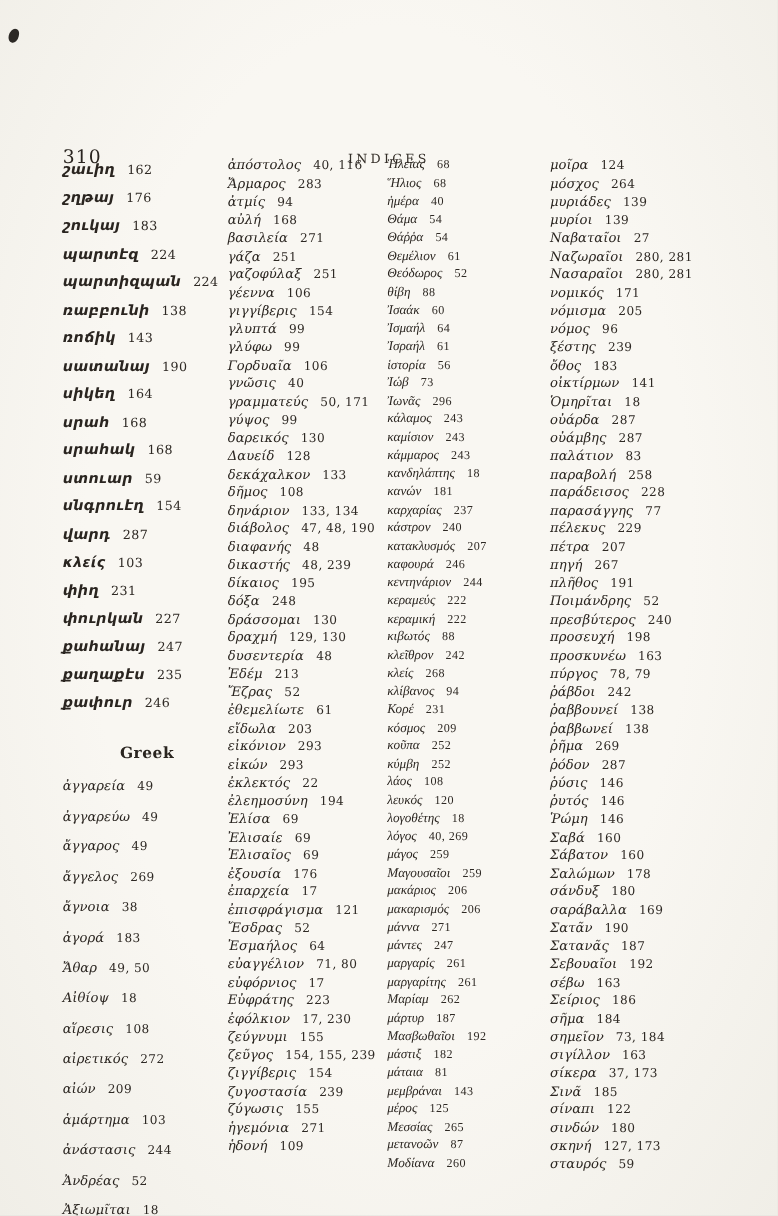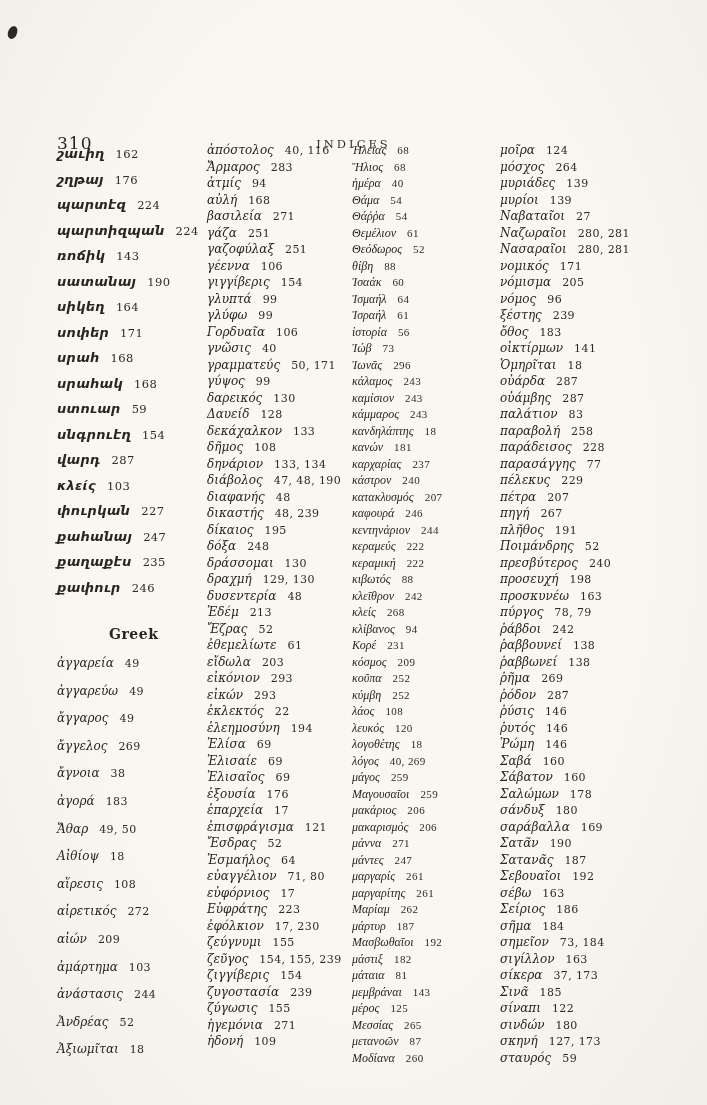--- a/index.html
+++ b/index.html
@@ -54,32 +54,34 @@
 
   <div class="pagehead">
     <span class="pagenum">310</span>
     <span class="runhead">INDICES</span>
   </div>
 
   <div class="col col-1">
     <div class="arm-list">
         <div class="entry"><span class="term">շաւիղ</span><span class="pg">162</span></div>
         <div class="entry"><span class="term">շղթայ</span><span class="pg">176</span></div>
+        <div class="entry"><span class="term">շուկայ</span><span class="pg">183</span></div>
         <div class="entry"><span class="term">պարտէզ</span><span class="pg">224</span></div>
         <div class="entry"><span class="term">պարտիզպան</span><span class="pg">224</span></div>
+        <div class="entry"><span class="term">ռաբբունի</span><span class="pg">138</span></div>
         <div class="entry"><span class="term">ռոճիկ</span><span class="pg">143</span></div>
         <div class="entry"><span class="term">սատանայ</span><span class="pg">190</span></div>
         <div class="entry"><span class="term">սիկեղ</span><span class="pg">164</span></div>
-        <div class="entry"><span class="term">սոփեր</span><span class="pg">171</span></div>
         <div class="entry"><span class="term">սրահ</span><span class="pg">168</span></div>
         <div class="entry"><span class="term">սրահակ</span><span class="pg">168</span></div>
         <div class="entry"><span class="term">ստուար</span><span class="pg">59</span></div>
         <div class="entry"><span class="term">սնգրուէղ</span><span class="pg">154</span></div>
         <div class="entry"><span class="term">վարդ</span><span class="pg">287</span></div>
         <div class="entry"><span class="term">κλείς</span><span class="pg">103</span></div>
+        <div class="entry"><span class="term">փիղ</span><span class="pg">231</span></div>
         <div class="entry"><span class="term">փուրկան</span><span class="pg">227</span></div>
         <div class="entry"><span class="term">քահանայ</span><span class="pg">247</span></div>
         <div class="entry"><span class="term">քաղաքէս</span><span class="pg">235</span></div>
         <div class="entry"><span class="term">քափուր</span><span class="pg">246</span></div>
       </div>
     <div class="greek-head">Greek</div>
     <div class="g-list">
         <div class="entry"><span class="term">ἀγγαρεία</span><span class="pg">49</span></div>
         <div class="entry"><span class="term">ἀγγαρεύω</span><span class="pg">49</span></div>
         <div class="entry"><span class="term">ἄγγαρος</span><span class="pg">49</span></div>

